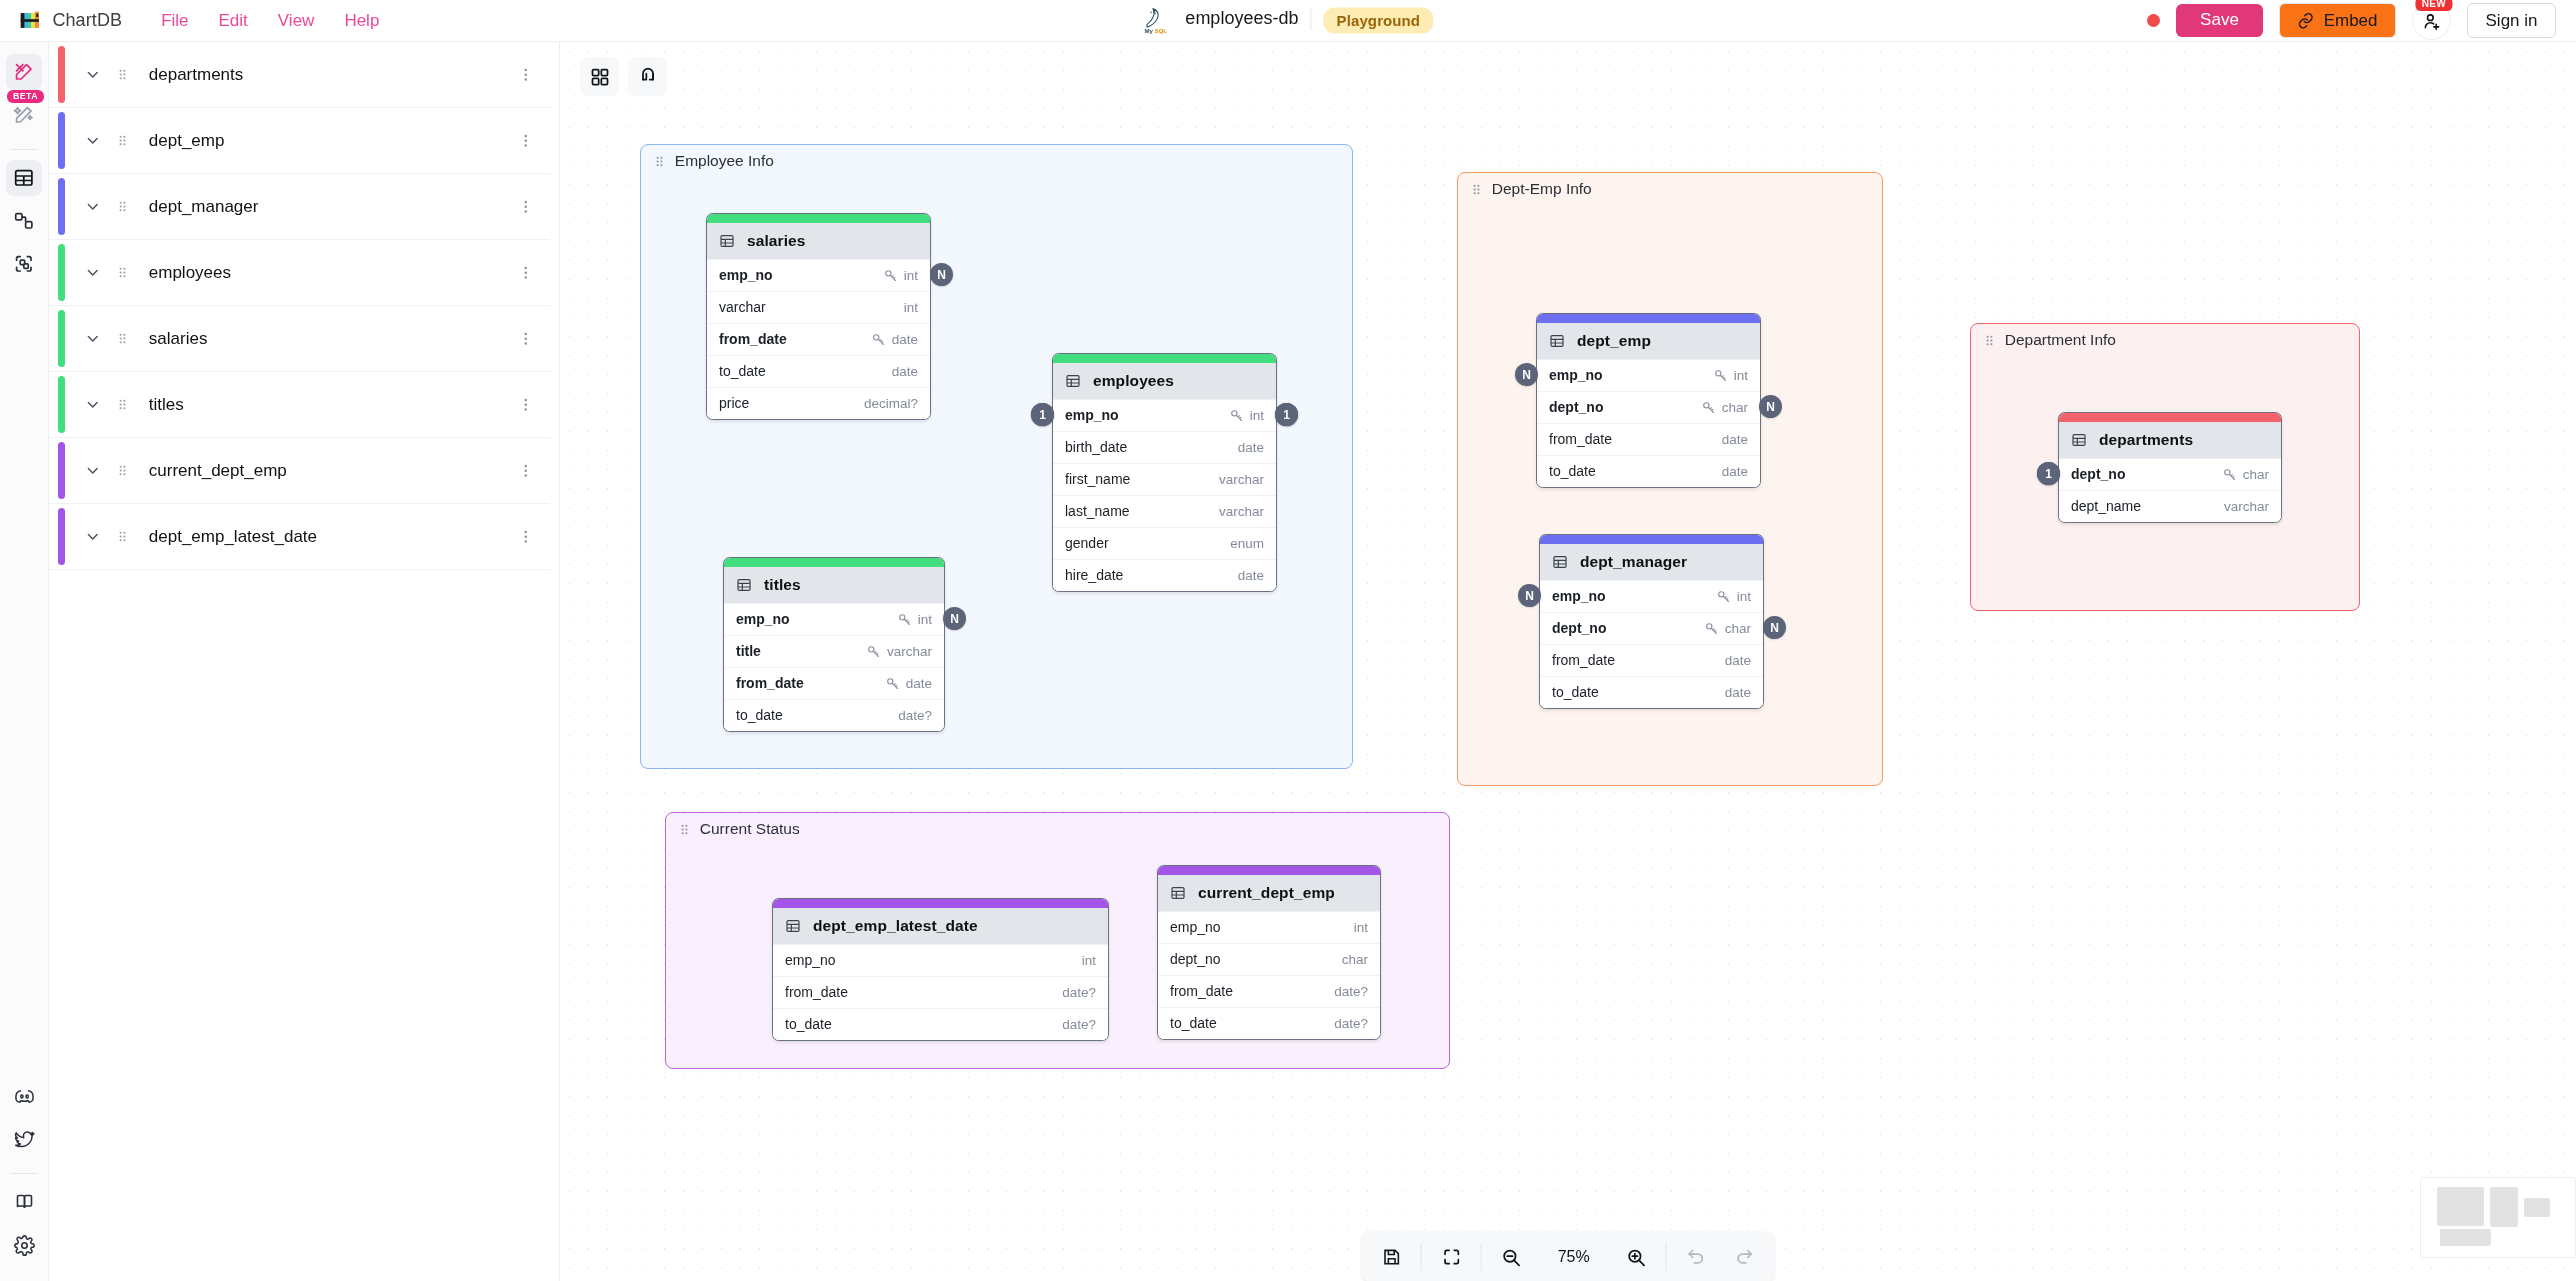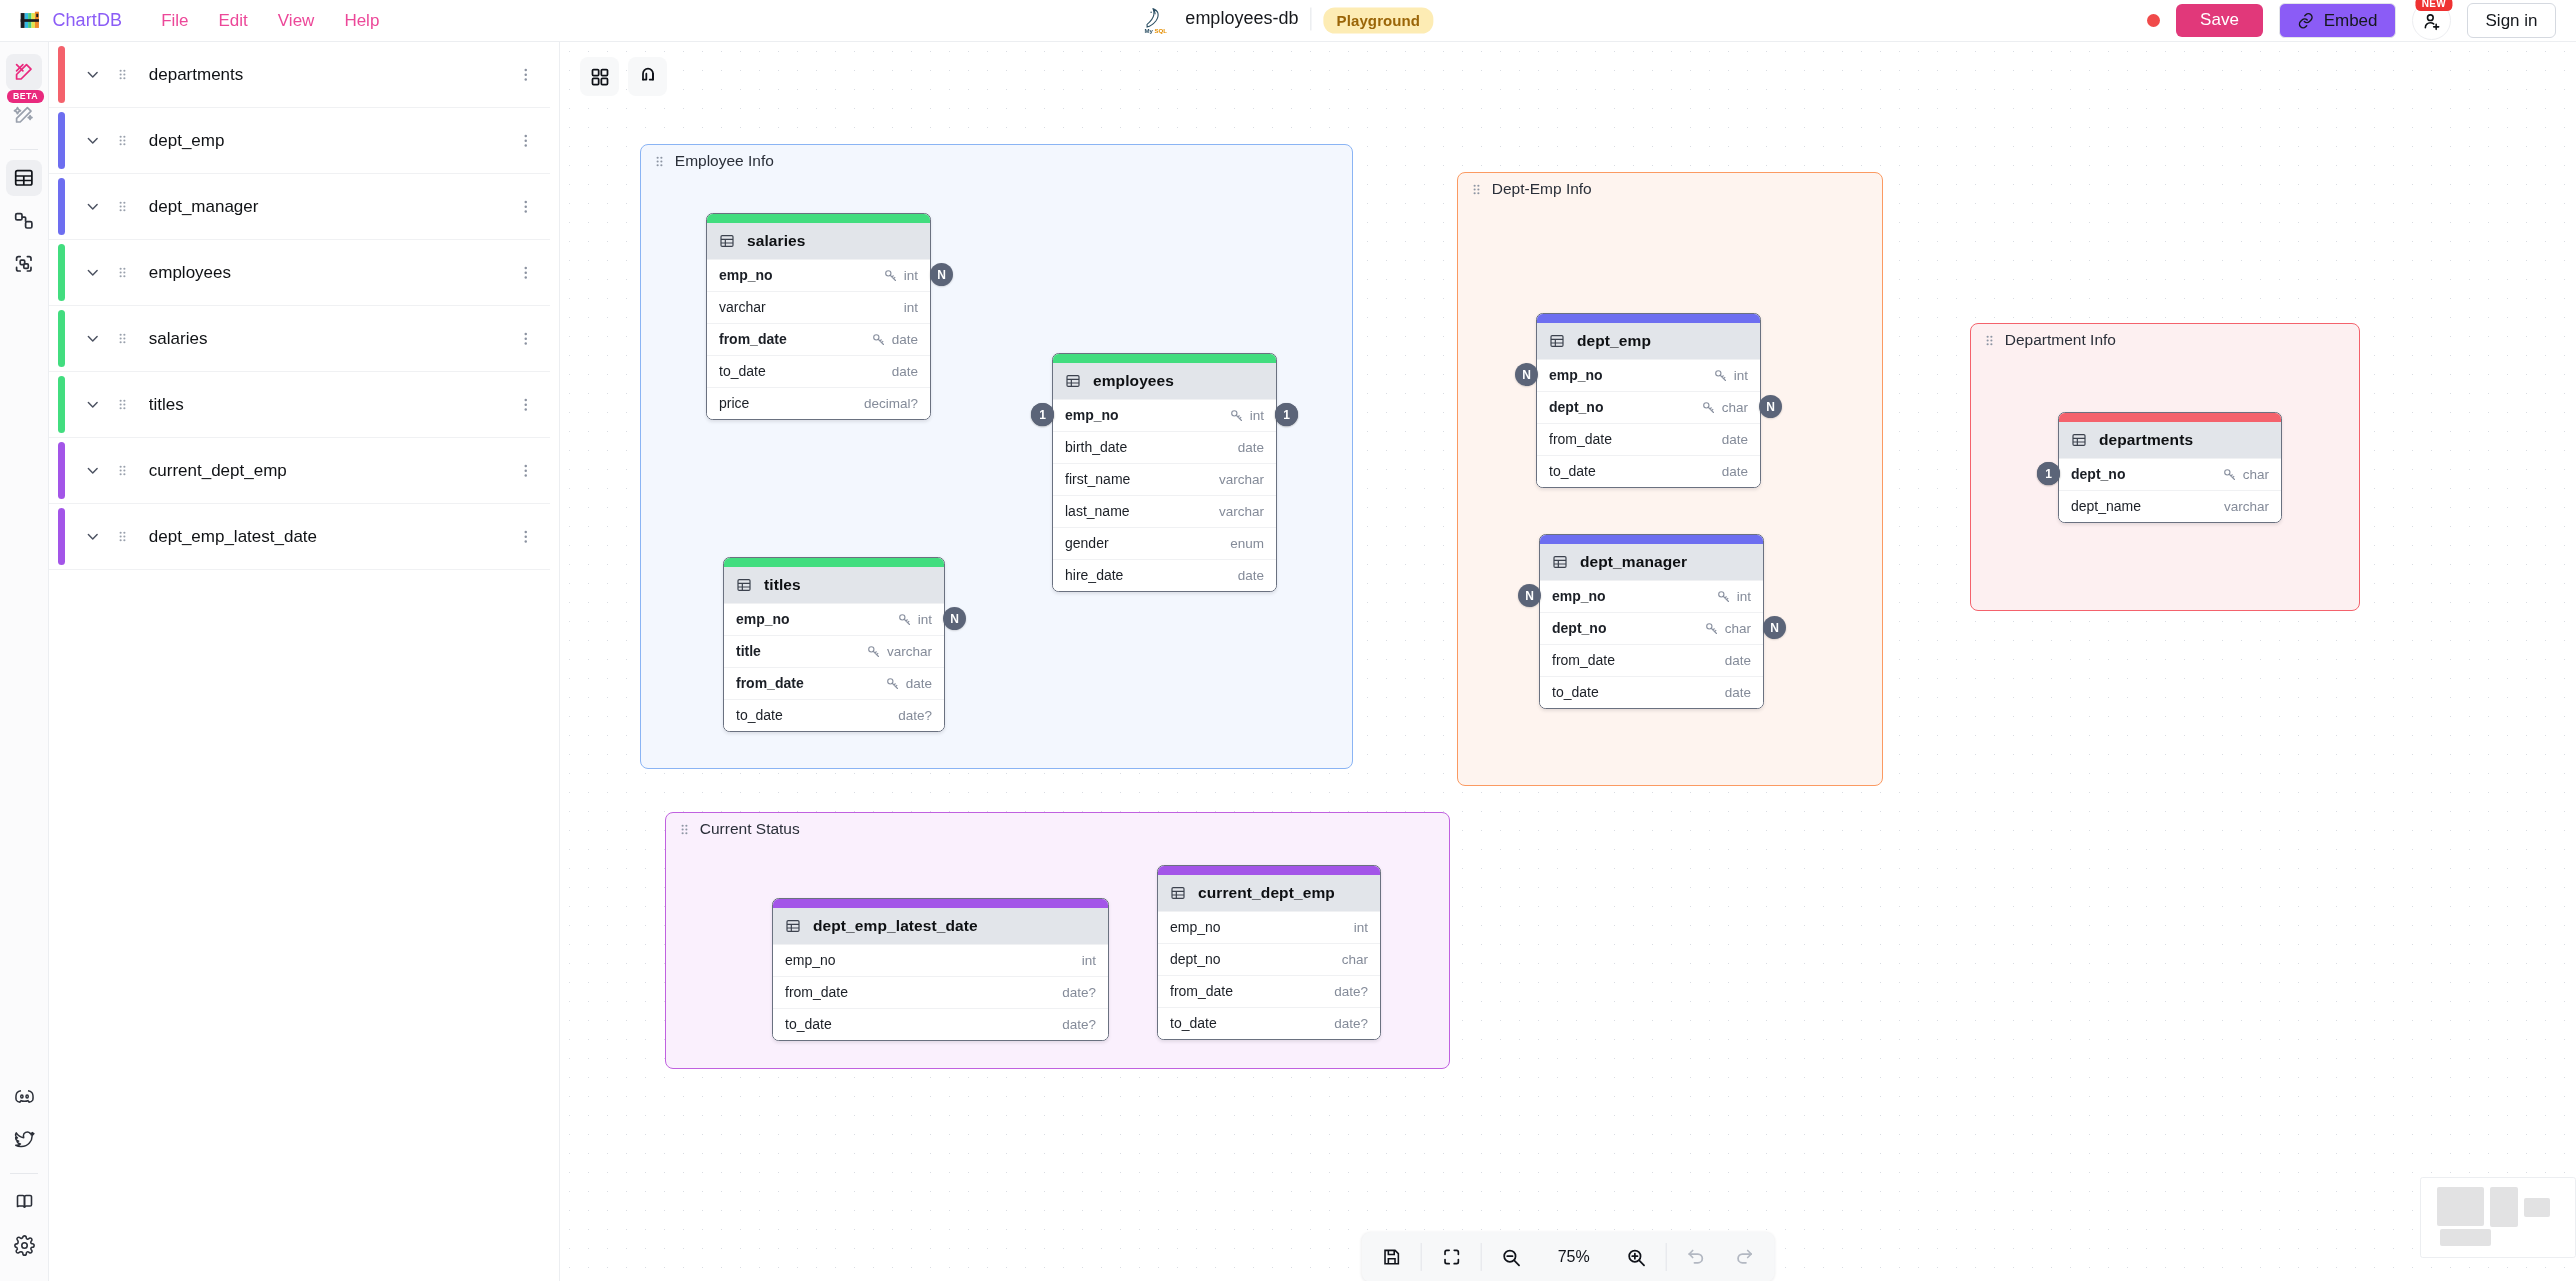--- a/index.html
+++ b/index.html
@@ -16,21 +16,21 @@
   .topbar {
     height: 42px; min-height: 42px;
     display: flex; align-items: center;
     background: #ffffff;
     border-bottom: 0.7px solid #eceef1;
     position: relative;
     z-index: 40;
   }
   .brand { display: flex; align-items: center; gap: 9.4px; padding-left: 20px; }
   .brand-logo { width: 23px; height: 19px; display: block; }
-  .brand-name { font-size: 18px; color: #8b5cf6; letter-spacing: 0.1px; }
+  .brand-name { font-size: 18px; color: #404040; letter-spacing: 0.1px; }
   .menubar { display: flex; align-items: center; gap: 0px; margin-left: 24px; }
   .menu-item {
     font-size: 17px; color: #ec4899; padding: 4.7px 15px; border-radius: 4.7px; cursor: default;
   }
 
   .doc-title-wrap {
     position: absolute; left: 50%; top: 50%; transform: translate(-50%, -50%);
     display: flex; align-items: flex-start; gap: 12px;
   }
   .mysql-logo { width: 31px; height: 27px; }
@@ -46,21 +46,21 @@
   .topbar-right {
     margin-left: auto; display: flex; align-items: center; gap: 16px; padding-right: 20px;
   }
   .dot-unsaved { width: 13.5px; height: 13.5px; border-radius: 50%; background: #f04a4a; }
   .btn-save {
     background: #e1387a; color: #ffffff; font-size: 17px;
     padding: 7.4px 24px; border-radius: 6px; border: none; cursor: pointer;
     line-height: 1.1;
   }
   .btn-embed {
-    background: #8b5cf6; color: #15181d; font-size: 17px;
+    background: #f97316; color: #15181d; font-size: 17px;
     padding: 6.7px 17.5px; border-radius: 6px; border: 0.7px solid #e3e5e9; cursor: pointer;
     display: flex; align-items: center; gap: 8.8px;
   }
   .avatar-btn {
     position: relative; width: 39px; height: 39px; border-radius: 50%;
     border: 0.7px solid #edeef1; background: #fff;
     display: flex; align-items: center; justify-content: center; cursor: pointer;
   }
   .new-badge {
     position: absolute; top: -5.4px; left: 50%; transform: translateX(-44%);

